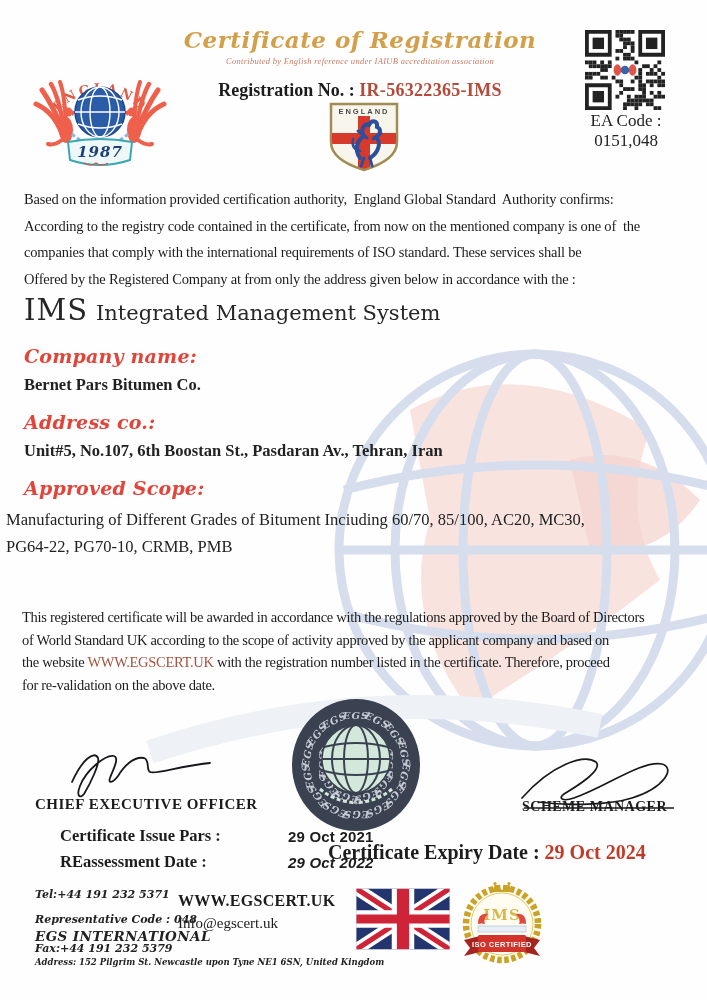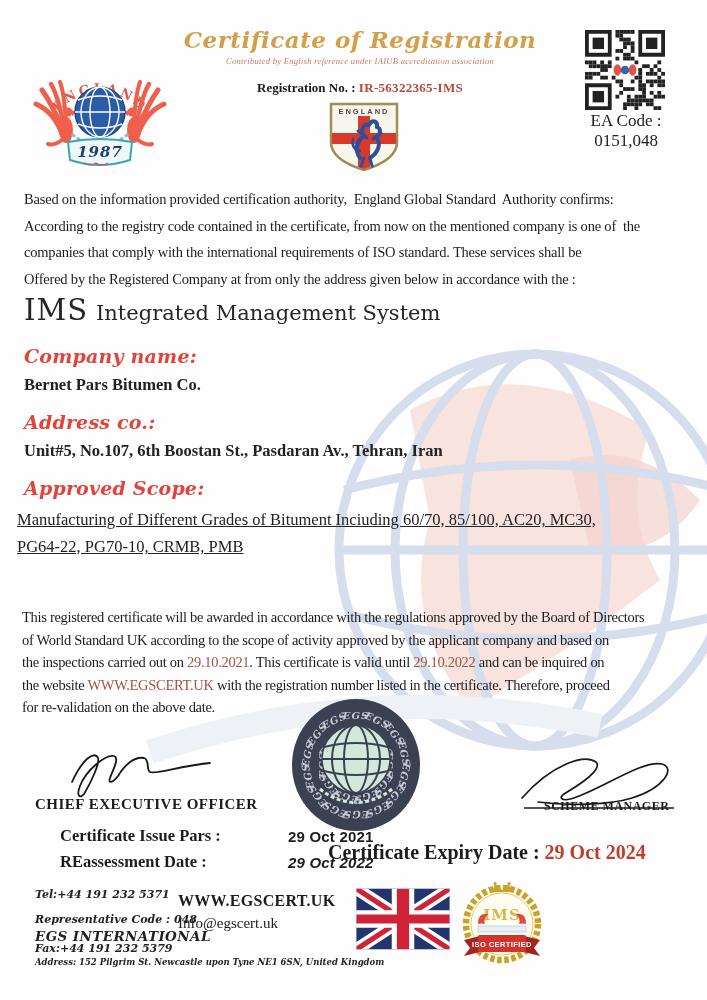--- a/index.html
+++ b/index.html
@@ -6,21 +6,21 @@
   .page{position:relative;width:707px;height:1000px;background:#fefefe;overflow:hidden;
         font-family:"Liberation Serif",serif;color:#1c1c1c;margin:0 auto;}
   .abs{position:absolute;}
   .line{white-space:pre;}
 
   
   .title-block{left:150px;top:26px;width:420px;text-align:center;}
   .cert-title{font-family:"DejaVu Serif",serif;font-style:italic;font-size:23px;
               color:#d2a04a;letter-spacing:.5px;font-weight:bold;}
   .cert-sub{font-size:8.5px;font-style:italic;color:#c97b64;margin-top:3px;letter-spacing:.3px;}
-  .reg-line{left:150px;top:80px;width:420px;text-align:center;font-size:13px;font-weight:bold;}
+  .reg-line{left:150px;top:80px;width:420px;text-align:center;font-size:18px;font-weight:bold;}
   .reg-num{color:#b34a3a;letter-spacing:.3px;}
   .ea-caption{left:570px;top:111px;width:112px;text-align:center;font-size:17px;color:#222;}
 
   
   .wm{left:320px;top:320px;z-index:0;}
   .swoosh{left:140px;top:660px;z-index:0;}
 
   .z2{z-index:2;}
 
   
@@ -36,21 +36,21 @@
              font-size:19px;color:#e2443a;letter-spacing:.2px;}
   .sec-value{font-size:16.5px;color:#222;}
   .bold{font-weight:bold;}
 
   
   .validity{left:22px;top:606px;font-size:14.5px;line-height:22.6px;letter-spacing:-0.3px;color:#1c1c1c;}
   .accent{color:#a3553f;}
 
   
   .ceo-title{left:35px;top:796px;font-size:15px;font-weight:bold;letter-spacing:.5px;}
-  .mgr-title{left:544px;top:799px;font-size:12px;font-weight:bold;letter-spacing:.5px;}
+  .mgr-title{left:522px;top:799px;font-size:14px;font-weight:bold;letter-spacing:.5px;}
   .date-label{font-size:16.5px;font-weight:600;}
   .date-value{font-family:"Liberation Sans",sans-serif;font-size:15px;font-weight:bold;letter-spacing:.2px;}
   .expiry{left:328px;top:841px;font-size:20px;font-weight:600;}
   .expiry .red{color:#c23a28;}
 
   
   .f-org{left:35px;top:928px;font-family:"DejaVu Serif",serif;font-size:13.5px;font-weight:bold;
          font-style:italic;letter-spacing:.4px;color:#222;}
   .f-small{font-family:"DejaVu Serif",serif;font-size:11px;font-weight:bold;font-style:italic;color:#222;}
   .f-addr{font-family:"DejaVu Serif",serif;font-size:8.5px;font-weight:bold;font-style:italic;color:#222;}
@@ -298,29 +298,28 @@
     <span class="ims-abbr">IMS</span><span class="ims-name">Integrated Management System</span>
   </div>
 
   <div class="abs sec-label z2" style="left:24px;top:345px;">Company name:</div>
   <div class="abs sec-value bold z2" style="left:24px;top:375px;">Bernet Pars Bitumen Co.</div>
 
   <div class="abs sec-label z2" style="left:24px;top:411px;">Address co.:</div>
   <div class="abs sec-value bold z2" style="left:24px;top:441px;">Unit#5, No.107, 6th Boostan St., Pasdaran Av., Tehran, Iran</div>
 
   <div class="abs sec-label z2" style="left:24px;top:477px;">Approved Scope:</div>
-  <div class="abs sec-value z2" style="left:17px;top:506px;line-height:27px;text-decoration:underline;">
+  <div class="abs sec-value z2" style="left:6px;top:506px;line-height:27px;">
     <div class="line">Manufacturing of Different Grades of Bitument Inciuding 60/70, 85/100, AC20, MC30,</div>
     <div class="line">PG64-22, PG70-10, CRMB, PMB</div>
   </div>
 
   <div class="abs validity z2">
     <div class="line">This registered certificate will be awarded in accordance with the regulations approved by the Board of Directors</div>
     <div class="line">of World Standard UK according to the scope of activity approved by the applicant company and based on</div>
-    <div class="line"><span>the inspections carried out on </span><span class="accent">29.10.2021</span><span>. This certificate is valid until </span><span class="accent">29.10.2022</span><span> and can be inquired on</span></div>
     <div class="line"><span>the website </span><span class="accent">WWW.EGSCERT.UK</span><span> with the registration number listed in the certificate. Therefore, proceed</span></div>
     <div class="line">for re-validation on the above date.</div>
   </div>
 
   <svg class="abs" style="left:290px;top:697px;z-index:3;" width="132" height="136" viewBox="0 0 132 136">
     <ellipse cx="66" cy="68" rx="64" ry="66" fill="#3a4150"></ellipse>
     <g id="seal-egs">
         <text class="egs-t" text-anchor="middle" transform="rotate(0 66 68) translate(66 22)">EGS</text>
         <text class="egs-t" text-anchor="middle" transform="rotate(25.7 66 68) translate(66 22)">EGS</text>
         <text class="egs-t" text-anchor="middle" transform="rotate(51.4 66 68) translate(66 22)">EGS</text>

